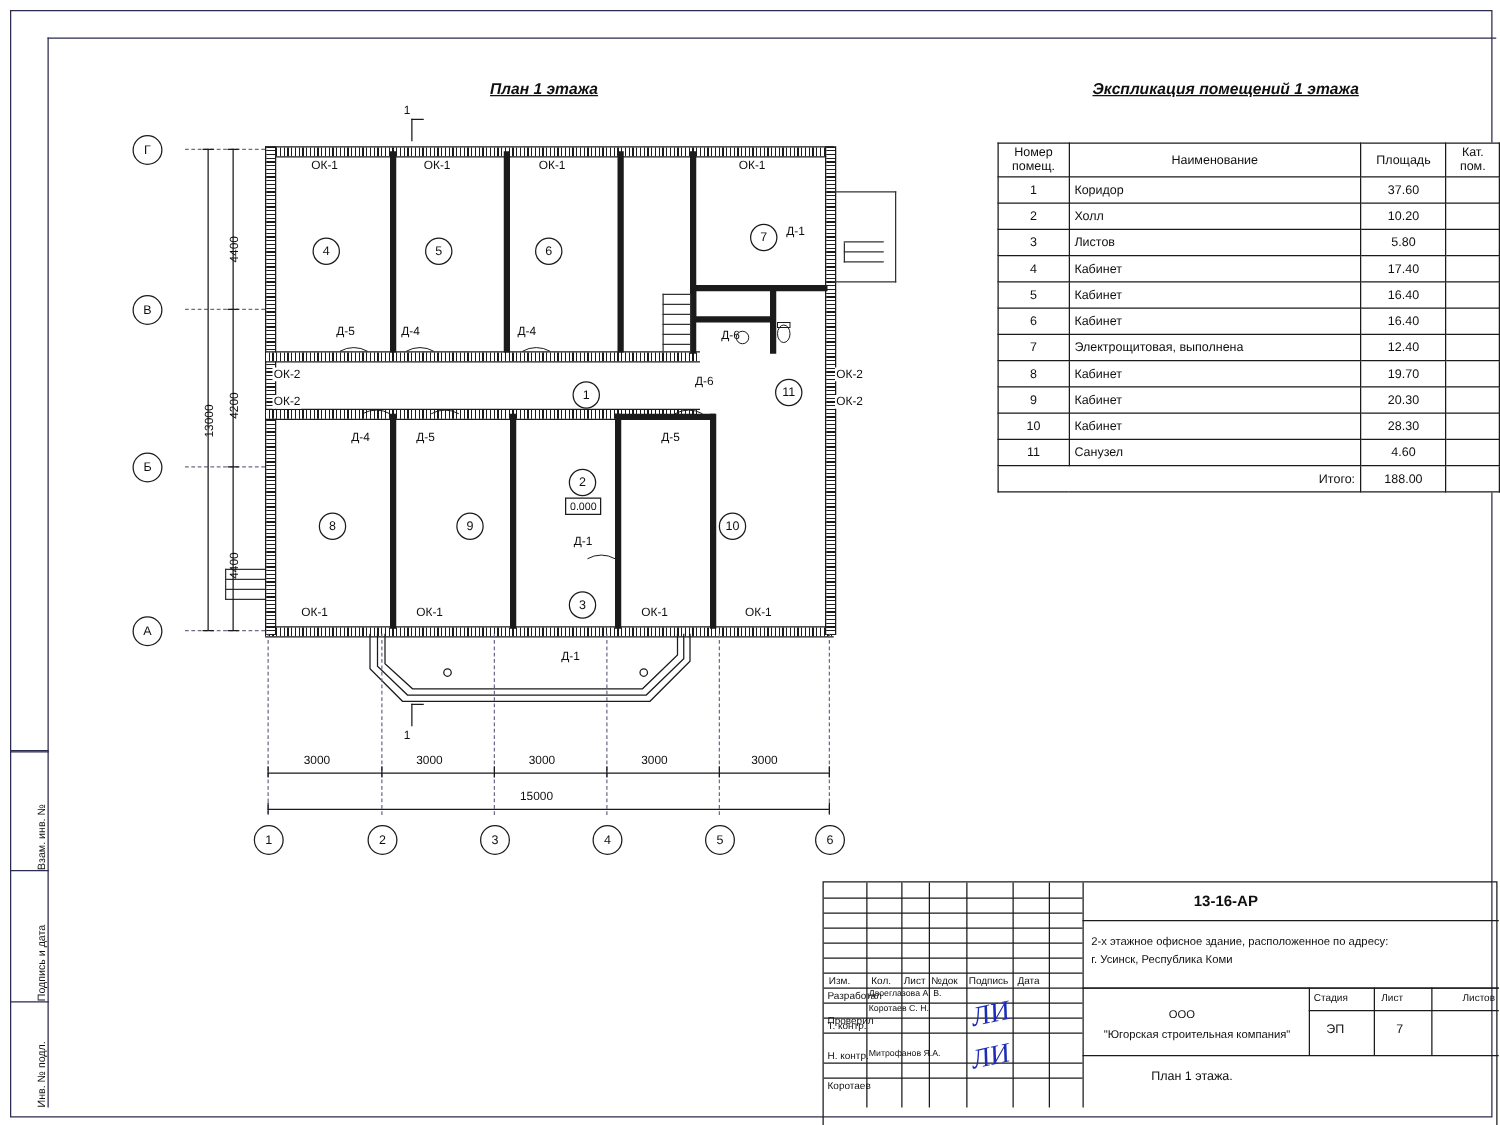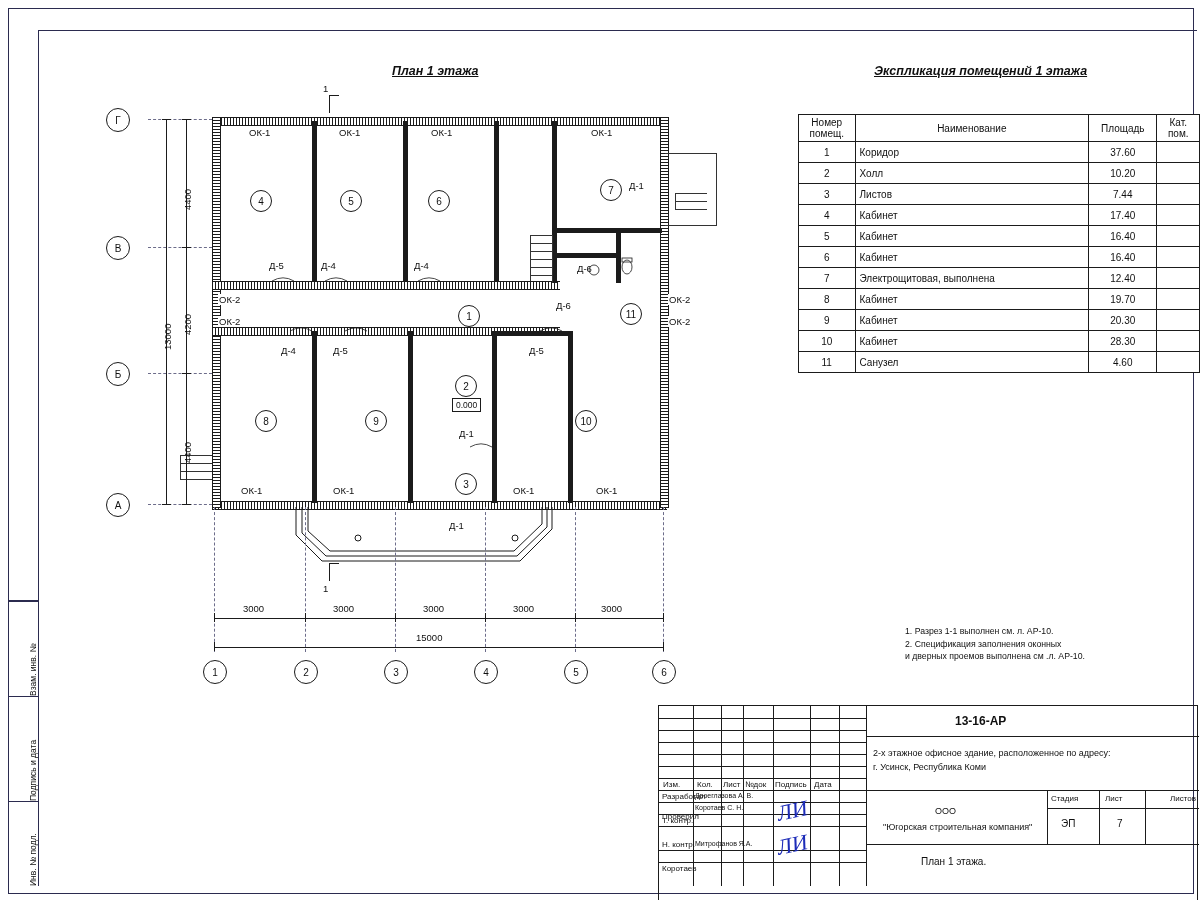--- a/index.html
+++ b/index.html
@@ -309,21 +309,21 @@
         </tr>
       <tr>
           <td class="c-num">2</td>
           <td class="c-name">Холл</td>
           <td class="c-area">10.20</td>
           <td class="c-kat"></td>
         </tr>
       <tr>
           <td class="c-num">3</td>
           <td class="c-name">Листов</td>
-          <td class="c-area">7.44</td>
+          <td class="c-area">5.80</td>
           <td class="c-kat"></td>
         </tr>
       <tr>
           <td class="c-num">4</td>
           <td class="c-name">Кабинет</td>
           <td class="c-area">17.40</td>
           <td class="c-kat"></td>
         </tr>
       <tr>
           <td class="c-num">5</td>
@@ -360,28 +360,28 @@
           <td class="c-name">Кабинет</td>
           <td class="c-area">28.30</td>
           <td class="c-kat"></td>
         </tr>
       <tr>
           <td class="c-num">11</td>
           <td class="c-name">Санузел</td>
           <td class="c-area">4.60</td>
           <td class="c-kat"></td>
         </tr>
+      <tr>
+        <td class="tot-label" colspan="2">Итого:</td>
+        <td class="c-area">188.00</td>
+        <td class="c-kat"></td>
+      </tr>
     </tbody>
   </table>
 
-  <div class="notes">
-    <div>1. Разрез 1-1 выполнен см. л. АР-10.</div>
-    <div>2. Спецификация заполнения оконных</div>
-    <div>    и дверных проемов выполнена см .л. АР-10.</div>
-  </div>
 
   <div class="tb">
 
     <div class="h" style="left:0;top:12px;width:207px;"></div>
     <div class="h" style="left:0;top:24px;width:207px;"></div>
     <div class="h" style="left:0;top:36px;width:207px;"></div>
     <div class="h" style="left:0;top:48px;width:207px;"></div>
     <div class="h" style="left:0;top:60px;width:207px;"></div>
     <div class="h" style="left:0;top:72px;width:207px;"></div>
     <div class="h" style="left:0;top:84px;width:540px;"></div>

